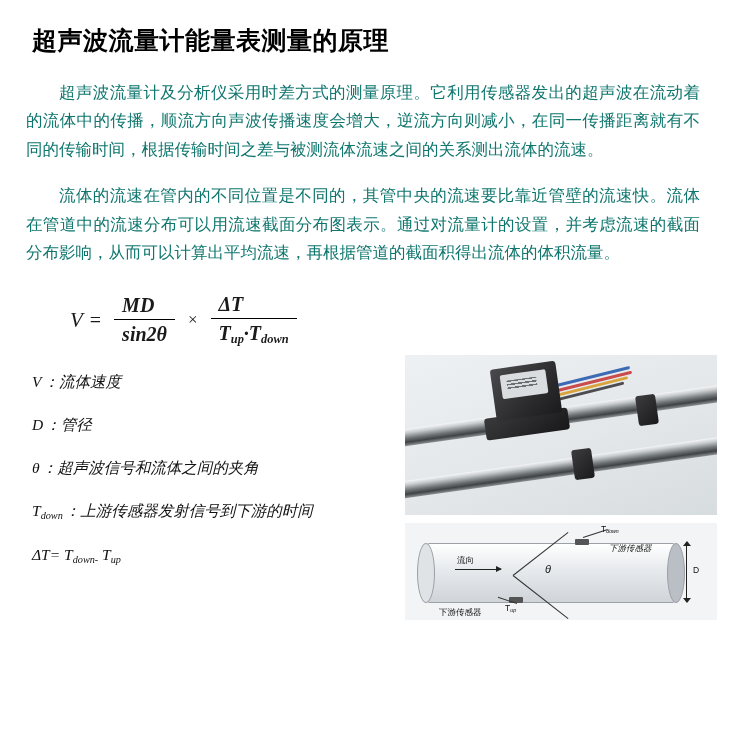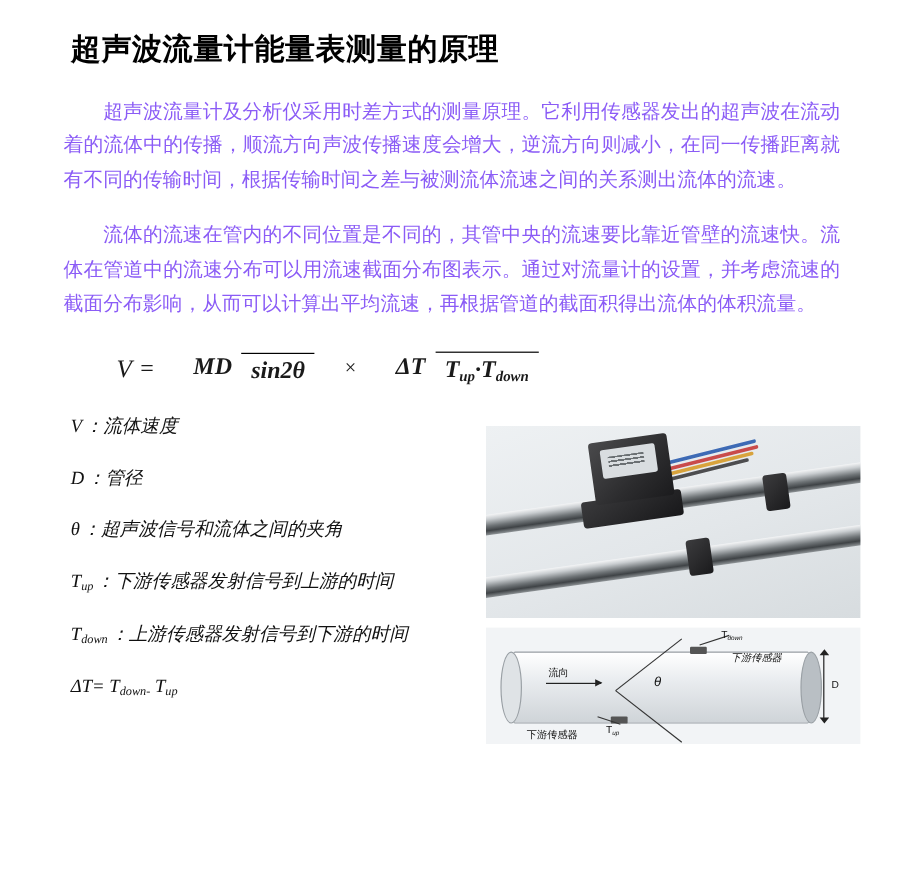--- a/index.html
+++ b/index.html
@@ -13,37 +13,37 @@
     font-family: "Liberation Serif", serif;
     color: #1a1a1a;
     position: relative;
     overflow: hidden;
   }
   .page {
     position: relative;
     width: 750px;
     height: 731px;
     box-sizing: border-box;
-    padding: 18px 38px 0 51px;
+    padding: 18px 38px 0 24px;
   }
   .doc-title {
     font-family: "Liberation Sans", sans-serif;
     font-weight: bold;
     font-size: 25px;
     letter-spacing: 0.5px;
     margin: 6px 0 22px 8px;
     color: #000;
   }
   .para {
     font-size: 16.5px;
     line-height: 1.72;
     text-align: justify;
     margin: 0 12px 18px 2px;
     text-indent: 2em;
-    color: #8b5cf6;
+    color: #0f766e;
   }
   .formula-wrap {
     margin: 26px 0 18px 46px;
     display: flex;
     align-items: center;
     font-family: "Liberation Serif", serif;
   }
   .formula {
     display: flex;
     align-items: center;
@@ -53,23 +53,23 @@
     font-style: italic;
     font-size: 21px;
     margin-right: 7px;
   }
   .eq {
     margin-right: 9px;
     font-size: 20px;
   }
   .frac {
     display: inline-flex;
-    align-items: center;
+    flex-direction: column;
     vertical-align: middle;
-    margin: 0 16px;
+    margin: 0 4px;
   }
   .frac .num {
     padding: 0 8px 2px 8px;
     font-style: italic;
     font-size: 20px;
     font-weight: bold;
   }
   .frac .den {
     padding: 3px 8px 0 8px;
     font-style: italic;
@@ -327,23 +327,20 @@
     <div class="legend-item">
       <span class="sym">V</span><span class="txt">：流体速度</span>
     </div>
     <div class="legend-item">
       <span class="sym">D</span><span class="txt">：管径</span>
     </div>
     <div class="legend-item">
       <span class="sym">θ</span><span class="txt">：超声波信号和流体之间的夹角</span>
     </div>
     <div class="legend-item">
-      <span class="sym">T</span><span class="sym-sub">up</span><span class="txt">：下游传感器发射信号到上游的时间</span>
-    </div>
-    <div class="legend-item">
       <span class="sym">T</span><span class="sym-sub">down</span><span class="txt">：上游传感器发射信号到下游的时间</span>
     </div>
     <div class="legend-item">
       <span class="sym">ΔT=</span>&nbsp;<span class="sym">T</span><span class="sym-sub">down-</span>&nbsp;<span class="sym">T</span><span class="sym-sub">up</span>
     </div>
   </div>
 
   <div class="figure">
 
     <div class="fig-top">

